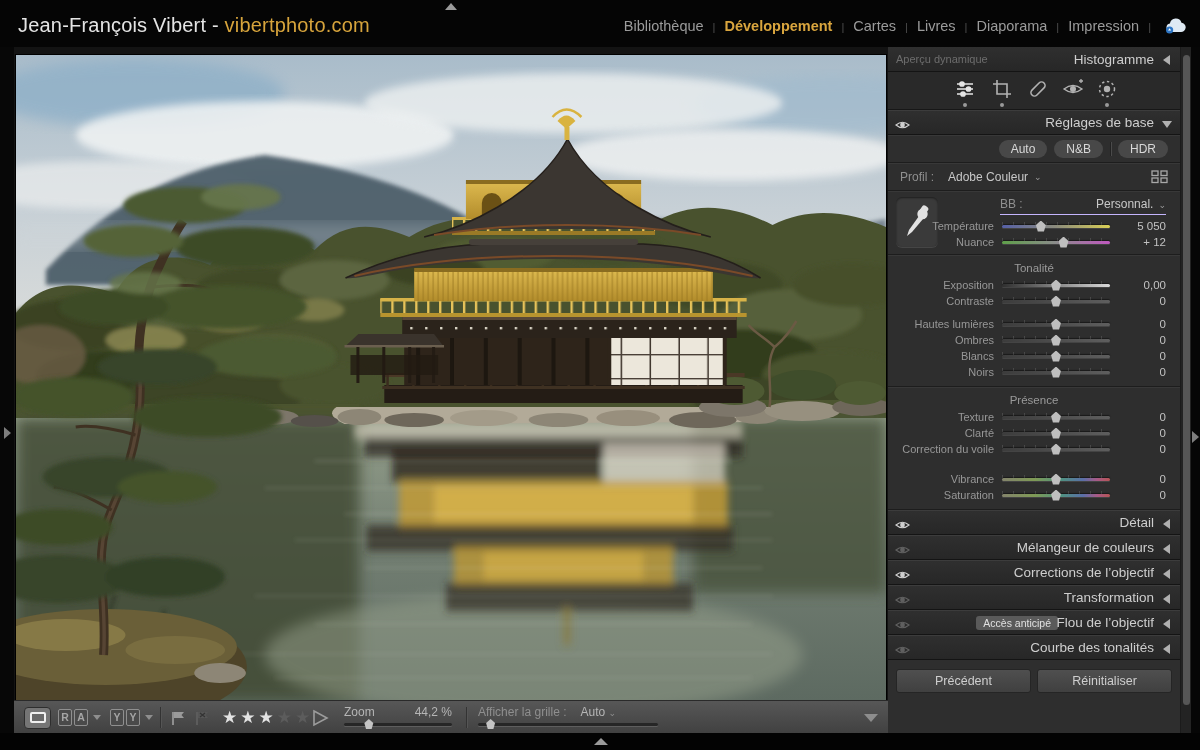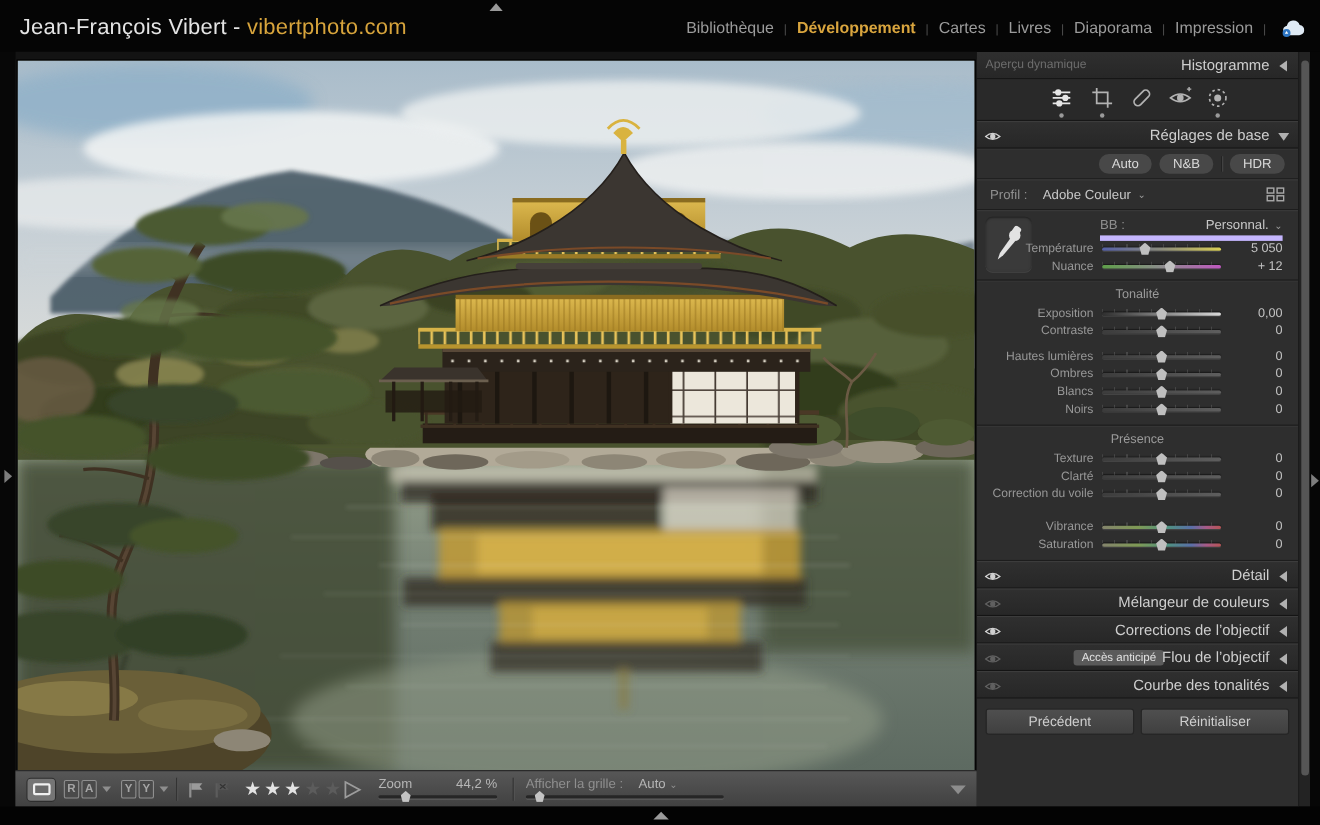--- a/index.html
+++ b/index.html
@@ -88,21 +88,21 @@
   .profil { height:28px; display:flex; align-items:center; font-size:12px; }
   .profil .pl { color:#8f8f8f; margin-left:12px; }
   .profil .pv { color:#c8c8c8; margin-left:14px; }
   .profil .chev { color:#9a9a9a; font-size:9px; margin-left:6px; }
   .gridicon { position:absolute; right:12px; top:7px; }
 
   .wbblock { position:relative; height:64px; }
   .dropperbox { position:absolute; left:8px; top:6px; width:42px; height:50px; background:#3a3a3a; border-radius:6px;
     box-shadow:0 1px 2px rgba(0,0,0,.5) inset, 0 1px 0 #454545; display:flex; align-items:center; justify-content:center; }
   .wbrow { position:absolute; left:112px; right:14px; top:6px; display:flex; justify-content:space-between; font-size:12px;
-    border-bottom:5px solid #c4b5fd; padding-bottom:3px; }
+    border-bottom:1px solid #c4b5fd; padding-bottom:3px; }
   .wbrow .wl { color:#8f8f8f; } .wbrow .wv { color:#c8c8c8; } .wbrow .chev { color:#9a9a9a; font-size:9px; margin-left:5px; }
 
   .srow { position:relative; height:16px; display:flex; align-items:center; }
   .slbl { width:106px; text-align:right; font-size:11px; color:#979797; white-space:nowrap; }
   .strk { position:relative; margin-left:8px; width:108px; height:3px; border-radius:2px; background:linear-gradient(90deg,#3c3c3c,#5e5e5e); box-shadow:0 -1px 1px #1a1a1a, 0 1px 0 #444; }
   .strk::before { content:""; position:absolute; left:0; top:-3px; width:100%; height:3px;
     background:repeating-linear-gradient(90deg, rgba(255,255,255,.13) 0 1px, transparent 1px 11px); }
   .strk.t-temp { background:linear-gradient(90deg,#5660a6,#8c8c7c 50%,#d9cf55); }
   .strk.t-tint { background:linear-gradient(90deg,#5f9f4a,#8c8c8c 50%,#bf58bf); }
   .strk.t-expo { background:linear-gradient(90deg,#2f2f2f,#d9d9d9); }
@@ -717,20 +717,28 @@
             <circle cx="7.5" cy="6" r="2.4" fill="#cfcfcf"></circle>
           </svg></span>
       <span class="phl">Corrections de l’objectif</span>
       <span class="tri-l"></span>
     </div>
     <div class="phead">
       <span class="eye" data-state="off"><svg viewBox="0 0 15 12" width="15" height="12">
             <path d="M1 6 Q7.5 0.5 14 6 Q7.5 11.5 1 6 Z" fill="none" stroke="#cfcfcf" stroke-width="1.2"></path>
             <circle cx="7.5" cy="6" r="2.4" fill="#cfcfcf"></circle>
           </svg></span>
+      <span class="phl">Transformation</span>
+      <span class="tri-l"></span>
+    </div>
+    <div class="phead">
+      <span class="eye" data-state="off"><svg viewBox="0 0 15 12" width="15" height="12">
+            <path d="M1 6 Q7.5 0.5 14 6 Q7.5 11.5 1 6 Z" fill="none" stroke="#cfcfcf" stroke-width="1.2"></path>
+            <circle cx="7.5" cy="6" r="2.4" fill="#cfcfcf"></circle>
+          </svg></span>
       <span class="badge">Accès anticipé</span>
       <span class="phl">Flou de l’objectif</span>
       <span class="tri-l"></span>
     </div>
     <div class="phead">
       <span class="eye" data-state="off"><svg viewBox="0 0 15 12" width="15" height="12">
             <path d="M1 6 Q7.5 0.5 14 6 Q7.5 11.5 1 6 Z" fill="none" stroke="#cfcfcf" stroke-width="1.2"></path>
             <circle cx="7.5" cy="6" r="2.4" fill="#cfcfcf"></circle>
           </svg></span>
       <span class="phl">Courbe des tonalités</span>

